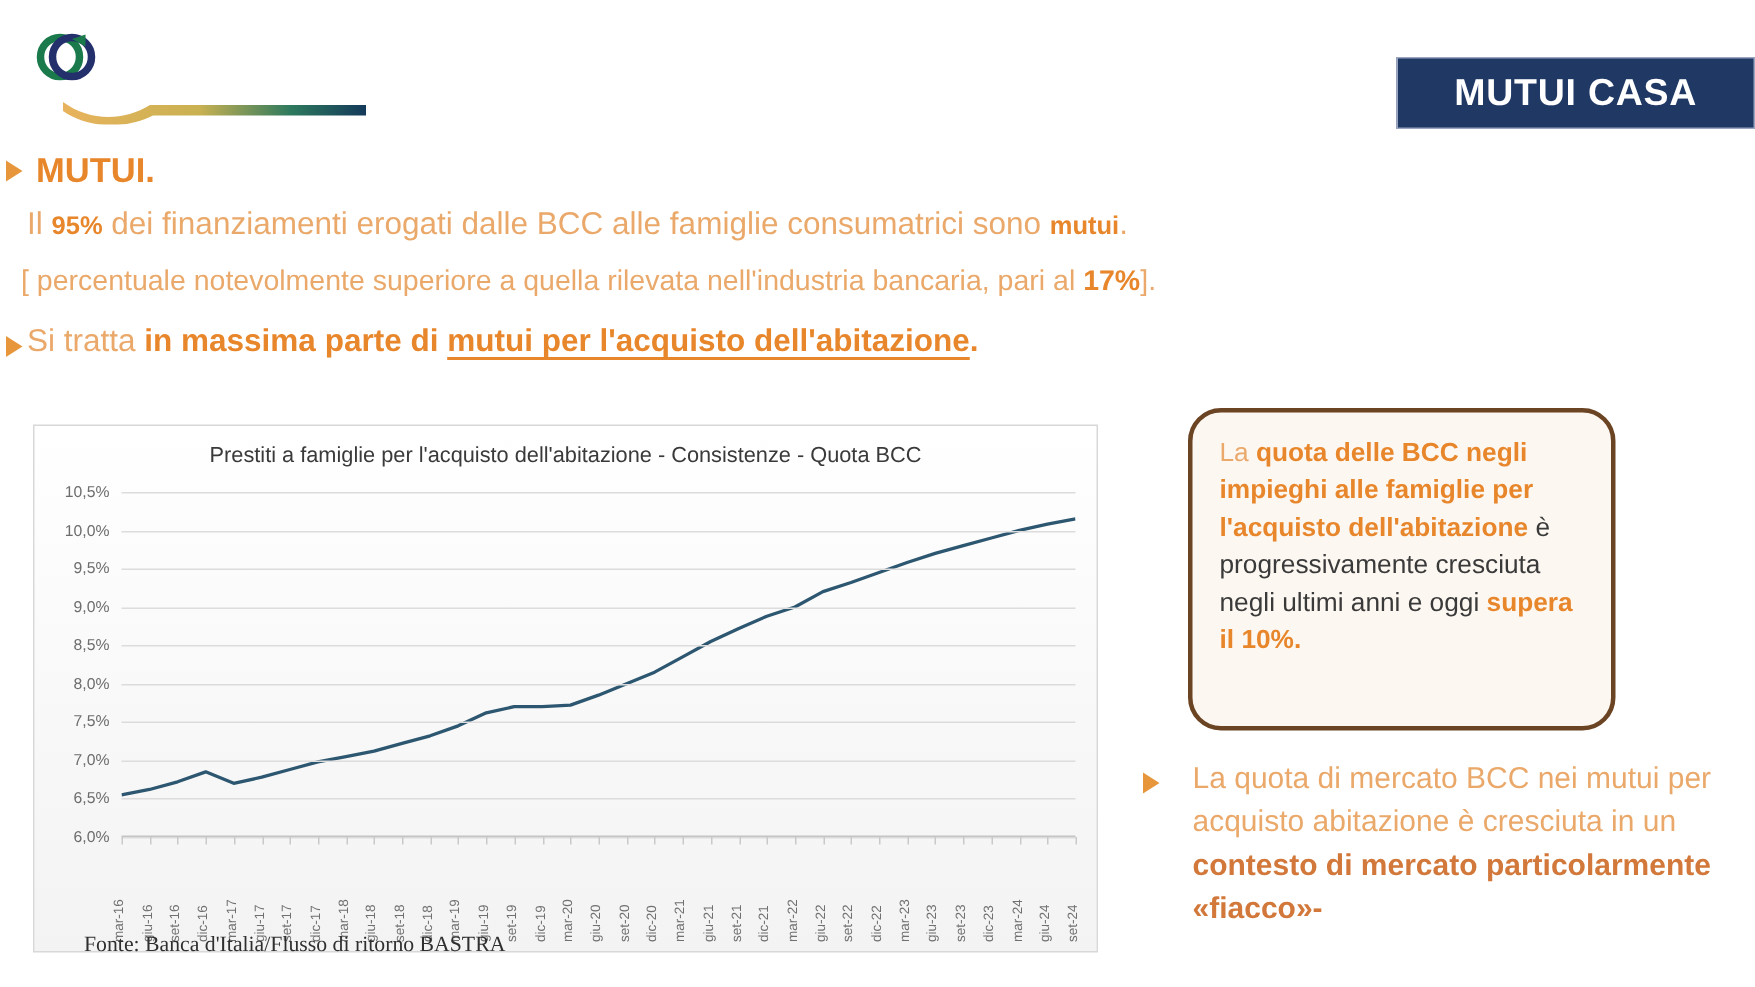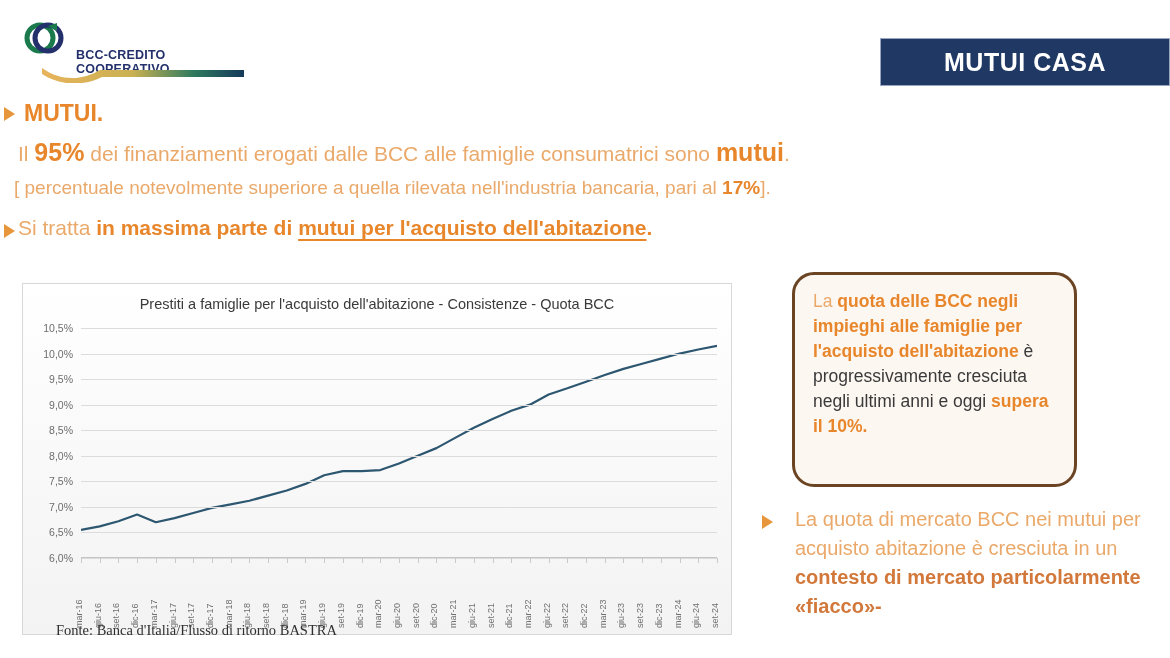--- a/index.html
+++ b/index.html
@@ -17,41 +17,41 @@
   #logo .mark { position:absolute; left:0; top:8px; width:44px; height:40px; }
   #logo .word { position:absolute; left:50px; top:4px;
     font-size:30px; font-weight:bold; color:#23306b; letter-spacing:-0.5px;
     font-family:"Liberation Sans", sans-serif; }
   #logo .sub { position:absolute; left:52px; top:38px;
     font-size:12.5px; font-weight:bold; color:#23306b; letter-spacing:0.2px; }
   #logo .swoosh { position:absolute; left:18px; top:57px; width:202px; height:16px; }
 
   
   #title-box {
-    position:absolute; right:0px; top:38px; width:290px; height:48px;
+    position:absolute; right:0px; top:38px; width:239px; height:48px;
     background:#1f3864; border:1px solid #9aa6c0;
     display:flex; align-items:center; justify-content:center;
   }
   #title-box .t { color:#ffffff; font-size:25px; font-weight:bold; letter-spacing:0.5px; }
 
   
   .arrow {
     position:absolute; width:0; height:0;
     border-top:7px solid transparent; border-bottom:7px solid transparent;
     border-left:11px solid #e8963c;
   }
   .line { position:absolute; white-space:nowrap; color:#e8a45c; }
 
   #l1 { left:24px; top:100px; font-size:23px; font-weight:bold; color:#e8862b; }
   #l2 { left:18px; top:138px; font-size:21px; color:#eaa96a; }
   #l3 { left:14px; top:177px; font-size:19px; color:#eaa96a; }
   #l4 { left:18px; top:216px; font-size:21px; color:#eaa96a; }
 
   .ob  { font-weight:bold; color:#e8862b; }
-  .obig{ font-weight:bold; color:#e8862b; font-size:25px; }
+  .obig{ font-weight:bold; color:#e8862b; font-size:17px; }
   .ul  { font-weight:bold; color:#e8862b; text-decoration:underline; text-underline-offset:4px; }
 
   
   #chart-panel {
     position:absolute; left:22px; top:283px; width:710px; height:352px;
     background:linear-gradient(#ffffff, #f3f3f3);
     border:1px solid #d8d8d8;
   }
   #chart-title {
     position:absolute; left:0; right:0; top:12px; text-align:center;
@@ -99,21 +99,20 @@
 </style>
 </head>
 <body>
 
 <div id="logo">
   <svg class="mark" viewBox="0 0 44 40">
     <circle cx="16" cy="20" r="13" fill="none" stroke="#1a7a4c" stroke-width="5"></circle>
     <circle cx="24" cy="20" r="13" fill="none" stroke="#23306b" stroke-width="5"></circle>
     <path d="M24 8 L33 13 L33 5 Z" fill="#1a7a4c"></path>
   </svg>
-  <div class="sub">BCC-CREDITO COOPERATIVO</div>
   <svg class="swoosh" viewBox="0 0 202 16" preserveAspectRatio="none">
     <defs>
       <linearGradient id="sw" x1="0" y1="0" x2="1" y2="0">
         <stop offset="0%" stop-color="#e8b35c"></stop>
         <stop offset="45%" stop-color="#c9b152"></stop>
         <stop offset="75%" stop-color="#2e7a5e"></stop>
         <stop offset="100%" stop-color="#143a5a"></stop>
       </linearGradient>
     </defs>
     <path d="M0 1 C 18 14, 40 14, 58 3 L202 3 L202 10 L60 10 C 40 20, 16 18, 0 7 Z" fill="url(#sw)"></path>

